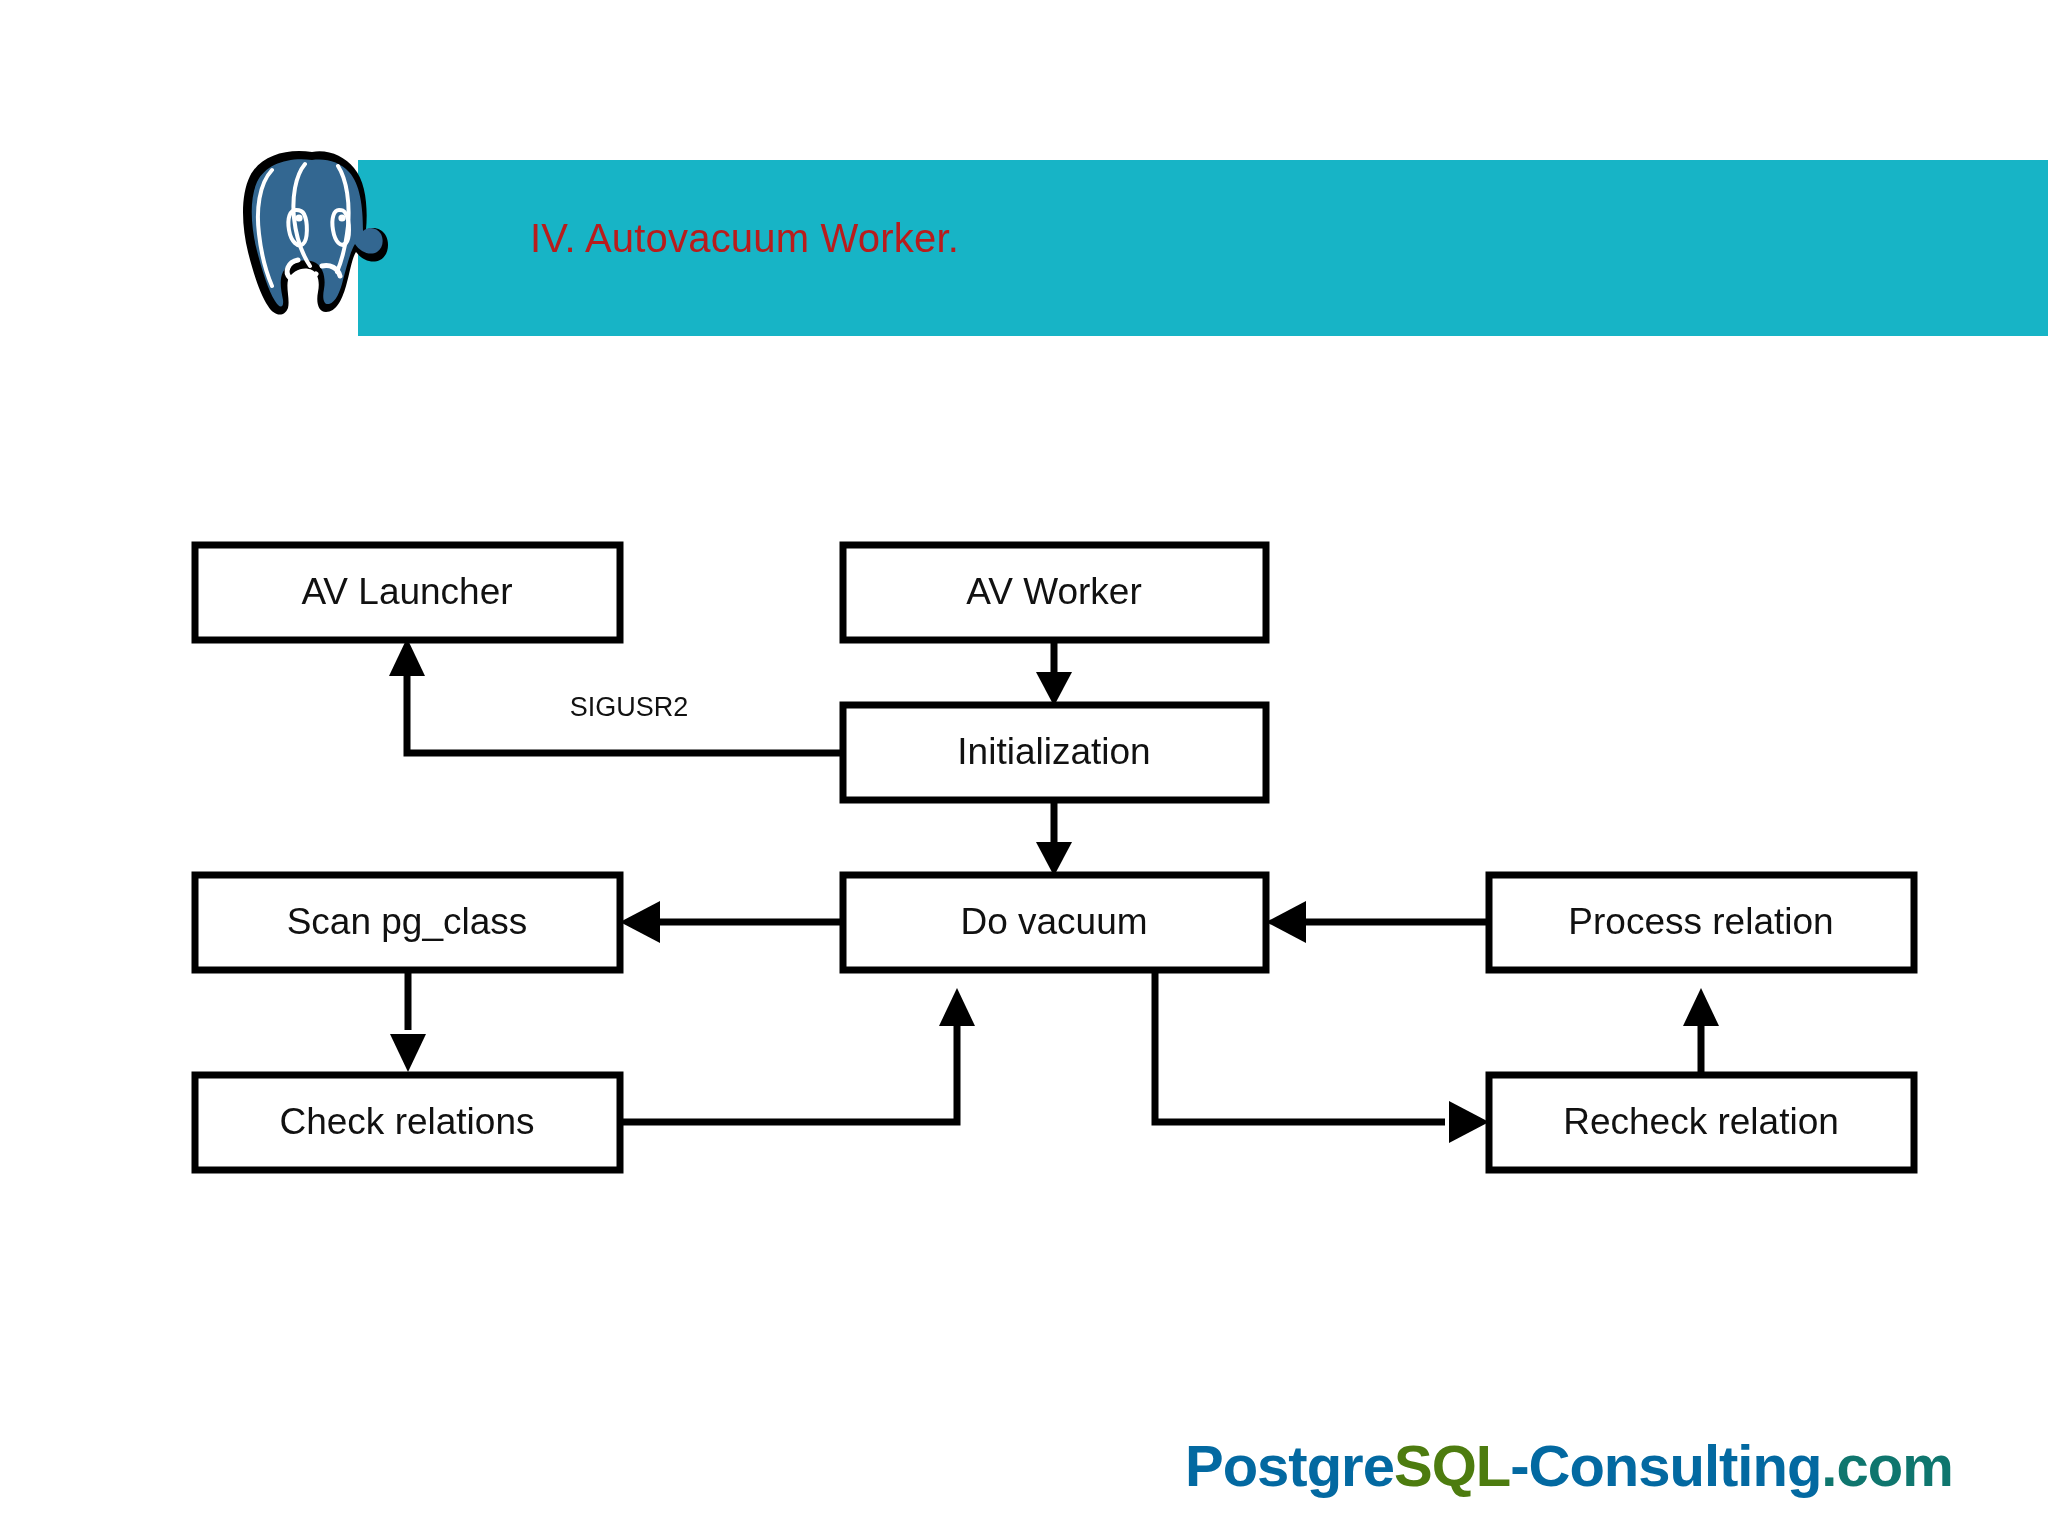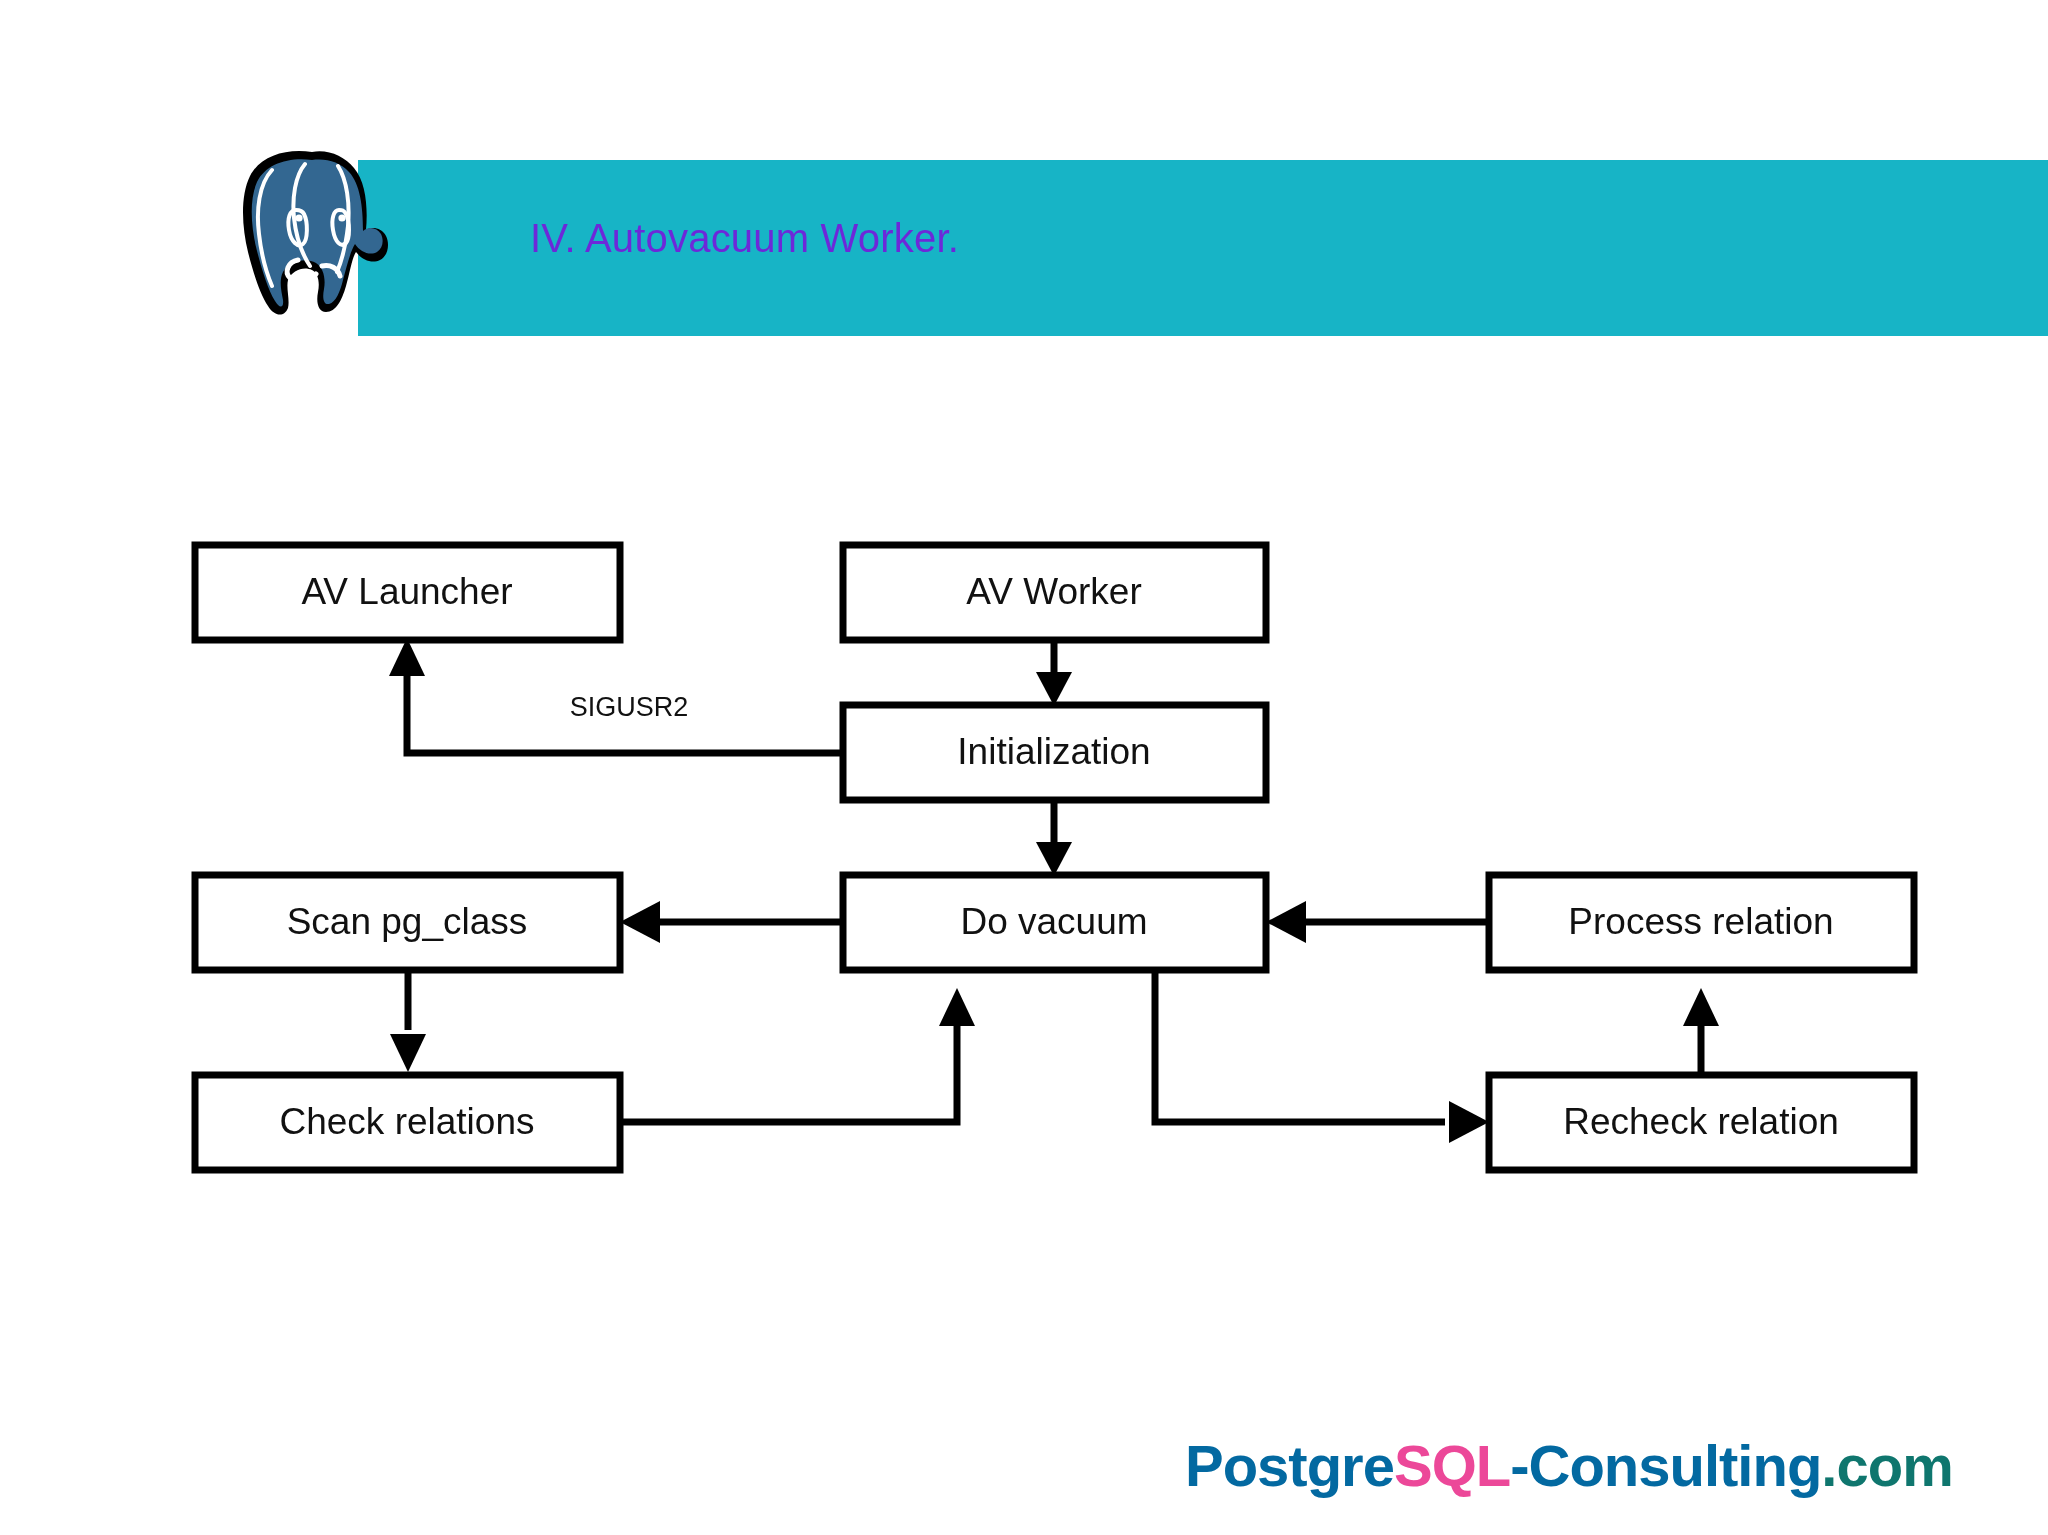--- a/index.html
+++ b/index.html
@@ -23,21 +23,21 @@
     top: 160px;
     width: 1690px;
     height: 176px;
     background: #17b4c6;
   }
   #header-title {
     position: absolute;
     left: 530px;
     top: 216px;
     font-size: 40px;
-    color: #6d28d9;
+    color: #b91c1c;
     font-weight: 400;
     letter-spacing: 0.2px;
     white-space: nowrap;
   }
 
   #logo-mark {
     position: absolute;
     left: 222px;
     top: 142px;
     width: 180px;
@@ -86,21 +86,21 @@
     position: absolute;
     left: 1185px;
     top: 1432px;
     font-size: 58px;
     font-weight: bold;
     letter-spacing: -1px;
     white-space: nowrap;
     font-family: "Liberation Sans", sans-serif;
   }
   .wm-dark { color: #0369a1; }
-  .wm-teal { color: #ec4899; }
+  .wm-teal { color: #4d7c0f; }
   .wm-grey { color: #0f766e; }
 </style>
 </head>
 <body>
 
 <div id="header-band"></div>
 
 <div id="header-title">IV. Autovacuum Worker.</div>
 
 <div id="logo-mark">

